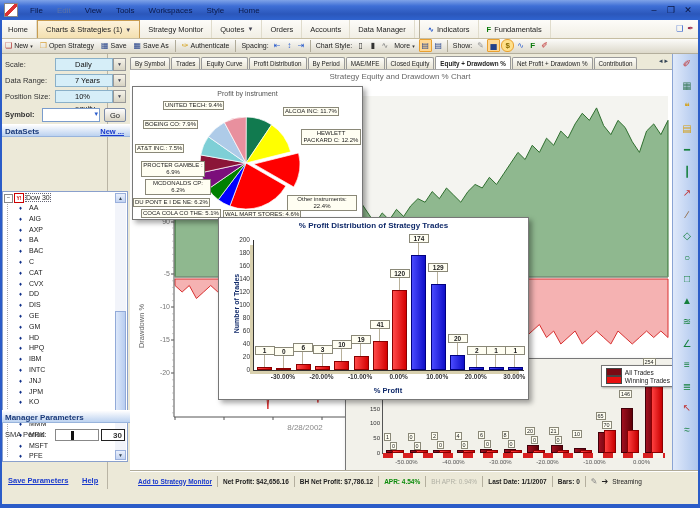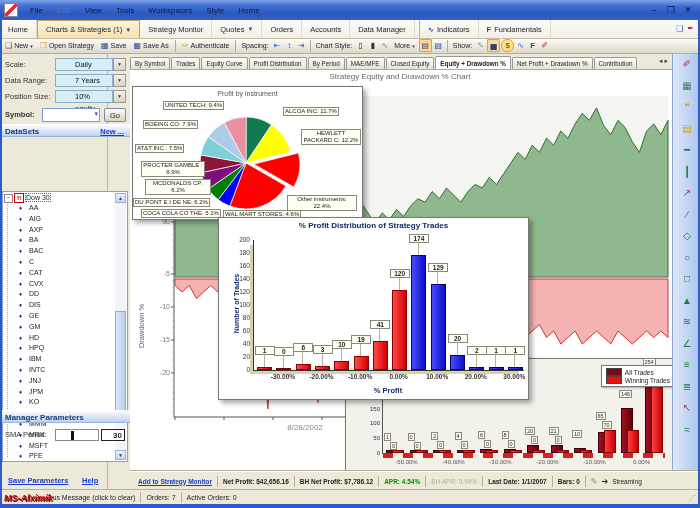--- a/index.html
+++ b/index.html
@@ -630,26 +630,17 @@
     <span class="st-sep"></span>
     <span class="st-item" style="font-weight:bold">Last Date: 1/1/2007</span>
     <span class="st-sep"></span>
     <span class="st-item" style="font-weight:bold">Bars: 0</span>
     <span class="st-sep"></span>
     <span class="st-item" style="color:#888;font-size:8px">✎</span>
     <span class="st-item" style="color:#222;font-size:8px">➔</span>
     <span class="st-item">Streaming</span>
   </div>
 
-  <div id="bottombar">
-    <span class="logo">MS-Alximik</span>
-    <span>us Message (click to clear)</span>
-    <span class="st-sep" style="margin:0 5px"></span>
-    <span>Orders: 7</span>
-    <span class="st-sep" style="margin:0 5px"></span>
-    <span>Active Orders: 0</span>
-    <span style="margin-left:auto;margin-right:4px;color:#8a8676">⋰</span>
-  </div>
 
   <div class="frame-edge" style="left:0;top:20px;width:2px;height:488px"></div>
   <div class="frame-edge" style="right:0;top:20px;width:2px;height:488px"></div>
   <div class="frame-edge" style="left:0;top:504px;width:700px;height:4px"></div>
 </div>
 
 </body></html>

